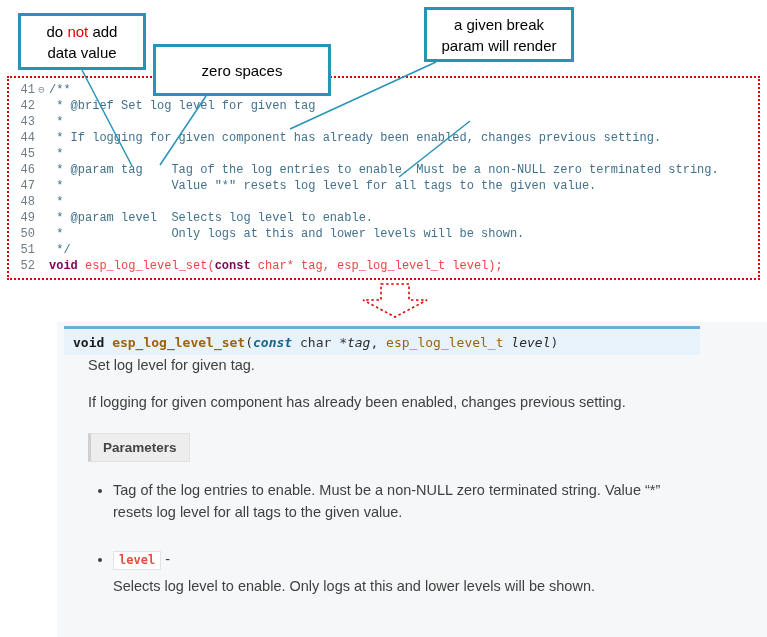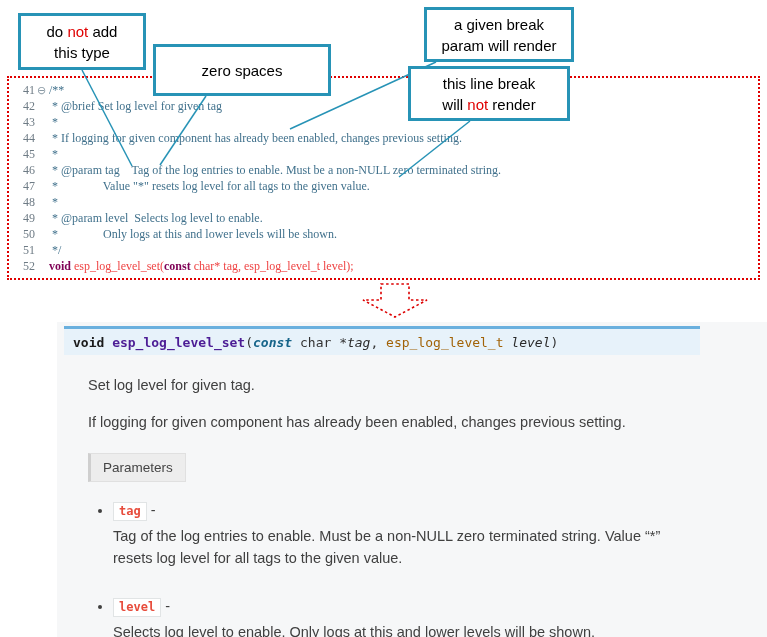--- a/index.html
+++ b/index.html
@@ -18,48 +18,48 @@
   .co-box1{left:18px;top:13px;width:128px;height:57px}
   .co-box2{left:153px;top:44px;width:178px;height:52px}
   .co-box3{left:424px;top:7px;width:150px;height:55px}
   .co-box4{left:408px;top:66px;width:162px;height:55px}
   .red{color:#E00000}
 
   
   .editor{position:absolute;left:7px;top:76px;width:753px;height:204px;z-index:1;
           border:2px dotted #E00000;background:#fff;overflow:hidden;
           padding:4px 0 4px 6px;
-          font-family:Liberation Serif, serif;
+          font-family:Liberation Mono, monospace;
           font-size:12px;line-height:16px;white-space:pre}
   .cl{height:16px}
   .g{display:inline-block;width:34px}
   .ln{display:inline-block;width:20px;text-align:right;color:#6E7B85}
   .fold{display:inline-block;width:13px;text-align:center;color:#8A9AA5;font-size:11px}
   .cm{color:#41718C}
   .kw{color:#7F0055;font-weight:bold}
   .pl{color:#ef4444}
 
   
   .docs{position:absolute;left:57px;top:322px;width:710px;height:315px;background:#F6F7F8;z-index:1;
         color:#404040;font-size:14.5px}
   .sig{margin:4px 0 0 7px;width:636px;border-top:3px solid #6AB0DE;background:#E7F2FA;
        padding:6px 9px 5px 9px;
        font-family:"DejaVu Sans Mono","Liberation Mono",monospace;font-size:13px;color:#333}
   .kwd{font-weight:bold;color:#1A1A1A}
-  .name{font-weight:bold;color:#4c1d95}
+  .name{font-weight:bold;color:#a16207}
   .kwt{font-weight:bold;font-style:italic;color:#17658A}
   .sigpl{color:#333}
   .sparam{font-style:italic;color:#2b2b2b}
   .stype{color:#a16207}
 
-  .para{margin:20px 0 0 31px;line-height:1.5}
+  .para{margin:0 0 0 31px;line-height:1.5}
   .para + .para{margin-top:15px}
   .params-label{display:inline-block;margin:19px 0 0 31px;padding:6px 12px;
                 background:#EDEDED;border:1px solid #E0E0E0;border-left:3px solid #CFCFCF;
-                font-size:13.5px;font-weight:normal;color:#444}
+                font-size:13.5px;font-weight:bold;color:#444}
   ul.params{margin:17px 0 0 31px;padding-left:25px;width:612px;list-style:disc}
   ul.params li{margin-bottom:25px;line-height:1.55}
   .chip{font-family:"DejaVu Sans Mono","Liberation Mono",monospace;font-size:12px;font-weight:bold;
         color:#E74C3C;background:#FFF;border:1px solid #E1E4E5;padding:1px 5px 2px 5px}
   .p-head{margin-bottom:4px}
   .p-desc{margin-top:0}
 </style>
 </head>
 <body>
 
@@ -68,49 +68,44 @@
   <svg class="overlay" viewBox="0 0 767 637">
     <line x1="82" y1="70" x2="132" y2="166" stroke="#2793B6" stroke-width="1.5"></line>
     <line x1="206" y1="96" x2="160" y2="165" stroke="#2793B6" stroke-width="1.5"></line>
     <line x1="436" y1="62" x2="290" y2="129" stroke="#2793B6" stroke-width="1.5"></line>
     <line x1="470" y1="121" x2="399" y2="177" stroke="#2793B6" stroke-width="1.5"></line>
     <path d="M 381 284 L 409 284 L 409 300 L 427 300 L 395 317 L 363 300 L 381 300 Z" fill="none" stroke="#DD0000" stroke-width="1.6" stroke-dasharray="2.5 2.6"></path>
   </svg>
 
   <div class="callout co-box1">
     <div><span>do </span><span class="red">not</span><span> add</span></div>
-    <div>this type</div>
+    <div>data value</div>
   </div>
 
   <div class="callout co-box2">
     <div>zero spaces</div>
   </div>
 
   <div class="callout co-box3">
     <div>a given break</div>
     <div>param will render</div>
   </div>
 
-  <div class="callout co-box4">
-    <div>this line break</div>
-    <div><span>will </span><span class="red">not</span><span> render</span></div>
-  </div>
 
   <div class="editor" id="editor"><div class="cl"><span class="g"><span class="ln">41</span><span class="fold">⊖</span></span><span><span class="cm">/**</span></span></div><div class="cl"><span class="g"><span class="ln">42</span><span class="fold"></span></span><span><span class="cm"> * @brief Set log level for given tag</span></span></div><div class="cl"><span class="g"><span class="ln">43</span><span class="fold"></span></span><span><span class="cm"> *</span></span></div><div class="cl"><span class="g"><span class="ln">44</span><span class="fold"></span></span><span><span class="cm"> * If logging for given component has already been enabled, changes previous setting.</span></span></div><div class="cl"><span class="g"><span class="ln">45</span><span class="fold"></span></span><span><span class="cm"> *</span></span></div><div class="cl"><span class="g"><span class="ln">46</span><span class="fold"></span></span><span><span class="cm"> * @param tag    Tag of the log entries to enable. Must be a non-NULL zero terminated string.</span></span></div><div class="cl"><span class="g"><span class="ln">47</span><span class="fold"></span></span><span><span class="cm"> *               Value "*" resets log level for all tags to the given value.</span></span></div><div class="cl"><span class="g"><span class="ln">48</span><span class="fold"></span></span><span><span class="cm"> *</span></span></div><div class="cl"><span class="g"><span class="ln">49</span><span class="fold"></span></span><span><span class="cm"> * @param level  Selects log level to enable.</span></span></div><div class="cl"><span class="g"><span class="ln">50</span><span class="fold"></span></span><span><span class="cm"> *               Only logs at this and lower levels will be shown.</span></span></div><div class="cl"><span class="g"><span class="ln">51</span><span class="fold"></span></span><span><span class="cm"> */</span></span></div><div class="cl"><span class="g"><span class="ln">52</span><span class="fold"></span></span><span><span class="kw">void</span><span class="pl"> esp_log_level_set(</span><span class="kw">const</span><span class="pl"> char* tag, esp_log_level_t level);</span></span></div></div>
 
   <div class="docs">
     <div class="sig" id="sig"><span class="kwd">void</span><span class="sigpl"> </span><span class="name">esp_log_level_set</span><span class="sigpl">(</span><span class="kwt">const</span><span class="sigpl"> char *</span><span class="sparam">tag</span><span class="sigpl">, </span><span class="stype">esp_log_level_t</span><span class="sigpl"> </span><span class="sparam">level</span><span class="sigpl">)</span></div>
     <p class="para">Set log level for given tag.</p>
     <p class="para">If logging for given component has already been enabled, changes previous setting.</p>
     <div>
       <span class="params-label">Parameters</span>
     </div>
     <ul class="params" id="params">
         <li>
-          <div class="p-head"><code class="chip">tag</code> -</div>
           <p class="p-desc">Tag of the log entries to enable. Must be a non-NULL zero terminated string. Value “*” resets log level for all tags to the given value.</p>
         </li>
         <li>
           <div class="p-head"><code class="chip">level</code> -</div>
           <p class="p-desc">Selects log level to enable. Only logs at this and lower levels will be shown.</p>
         </li>
       </ul>
   </div>
 
 </div>

